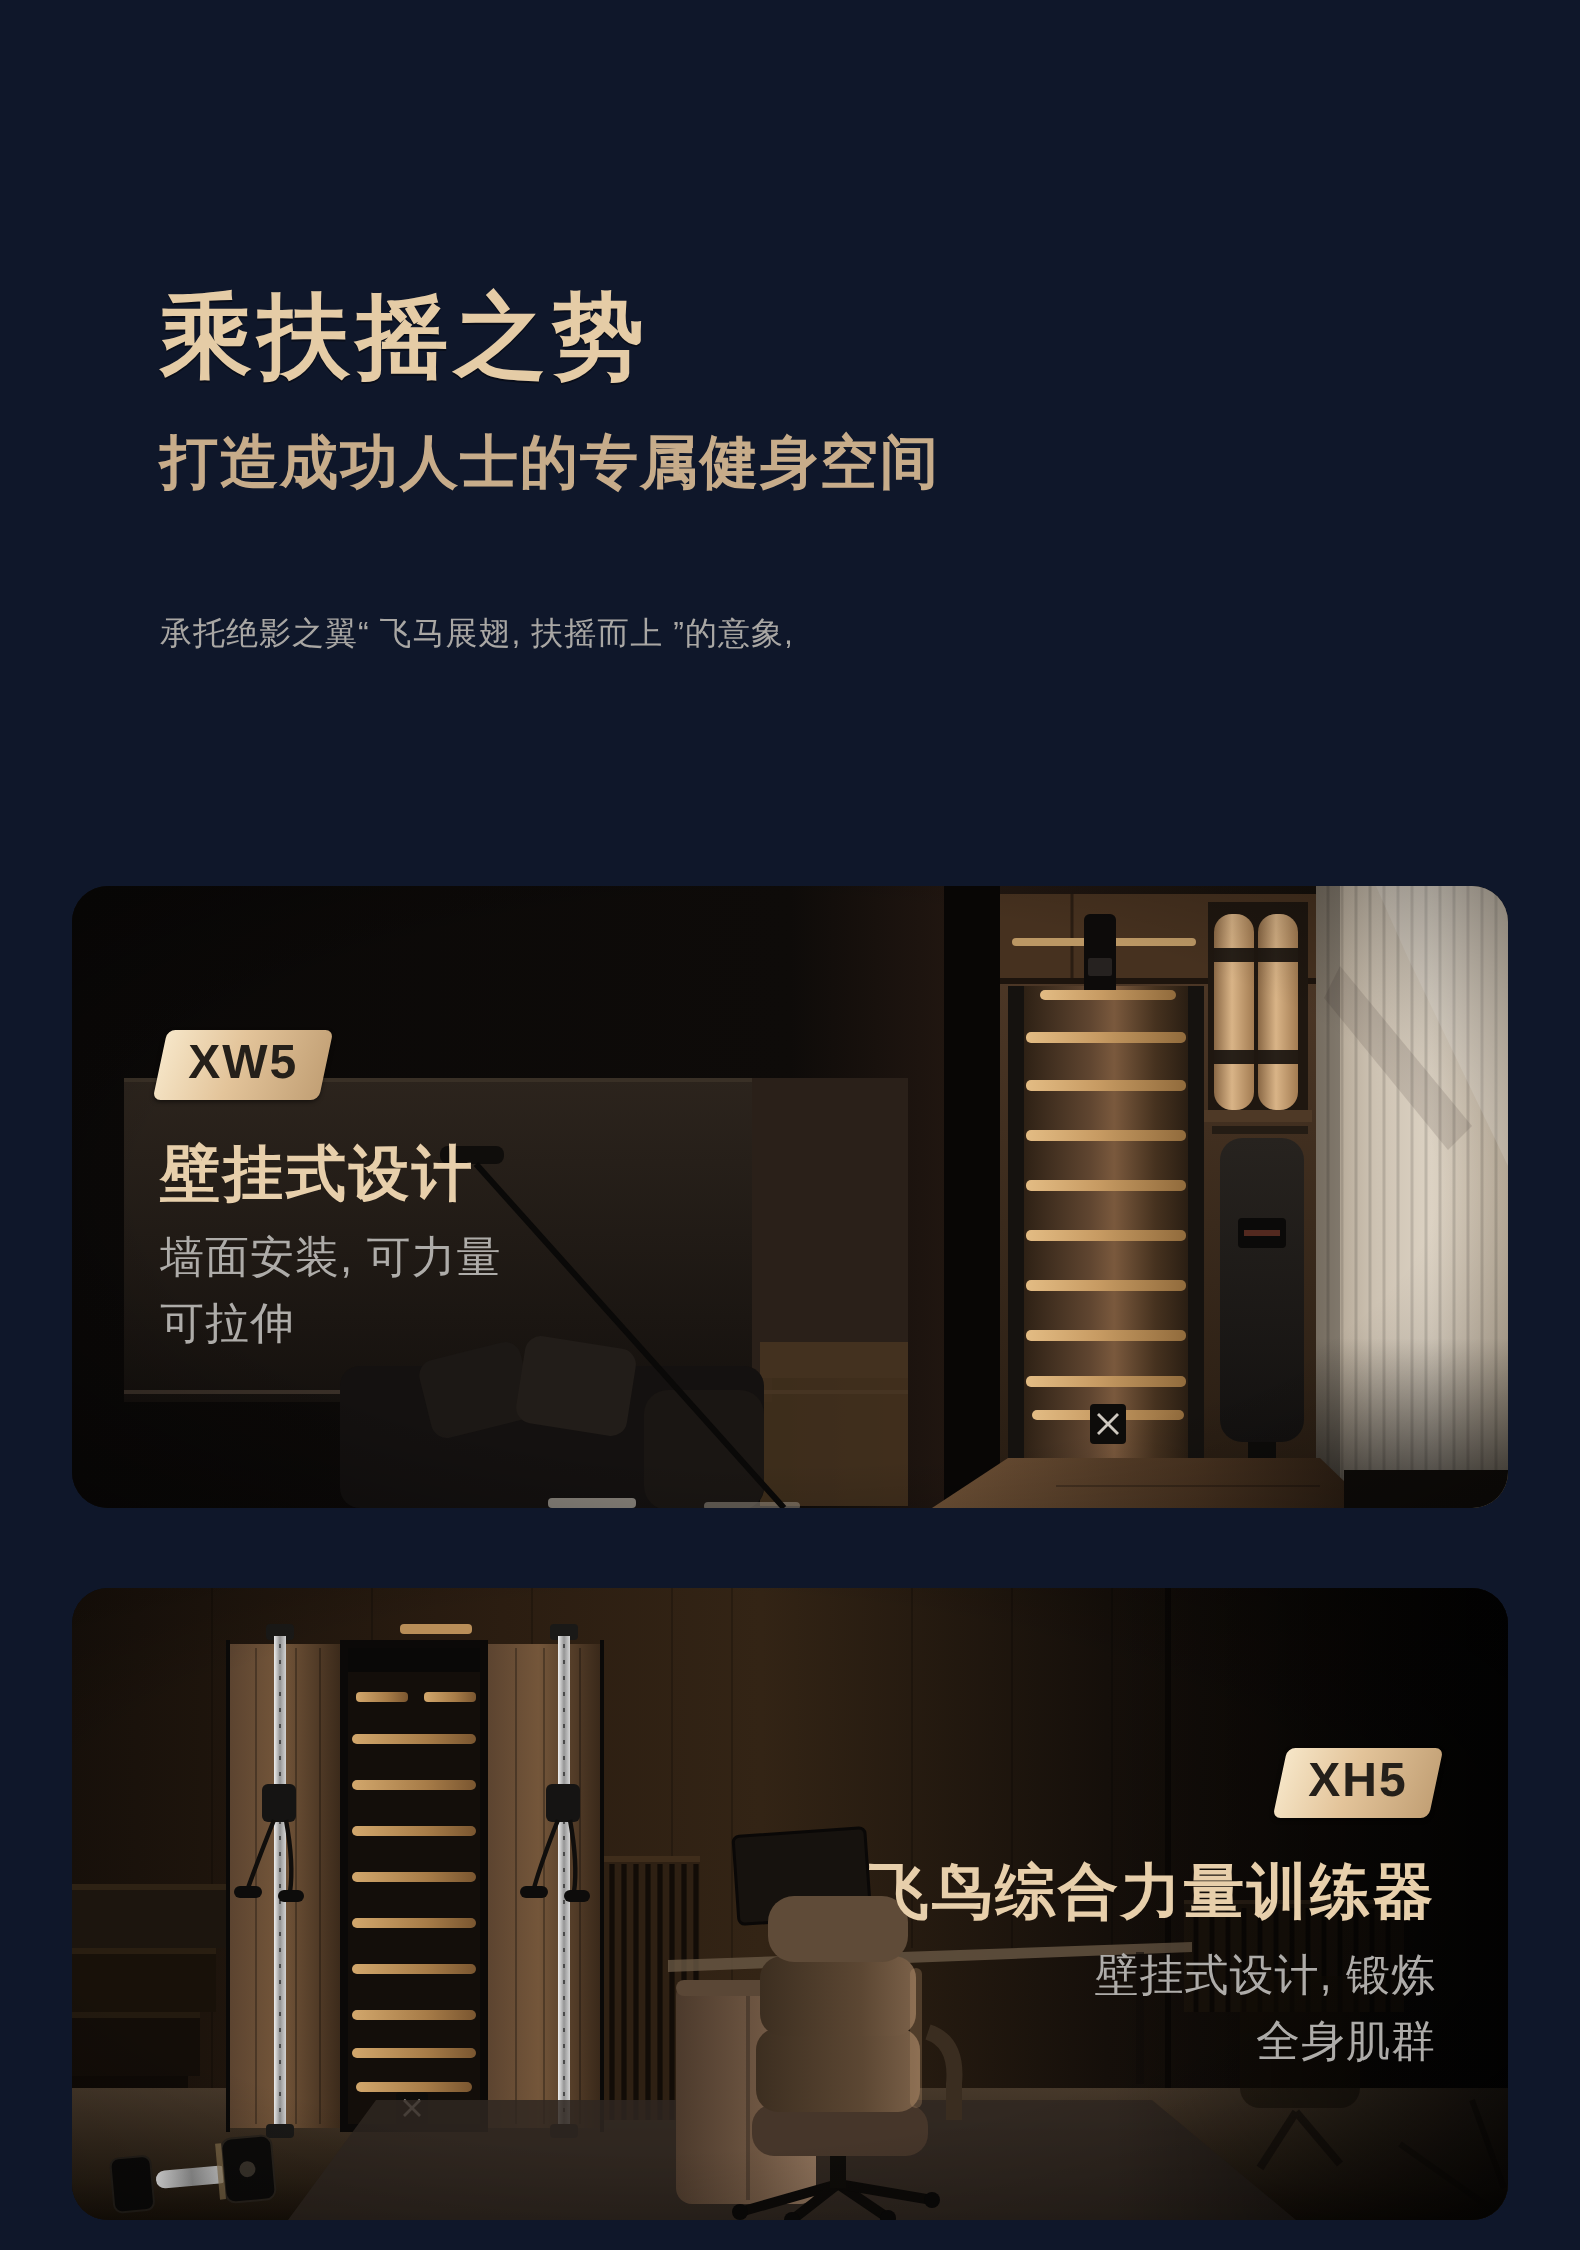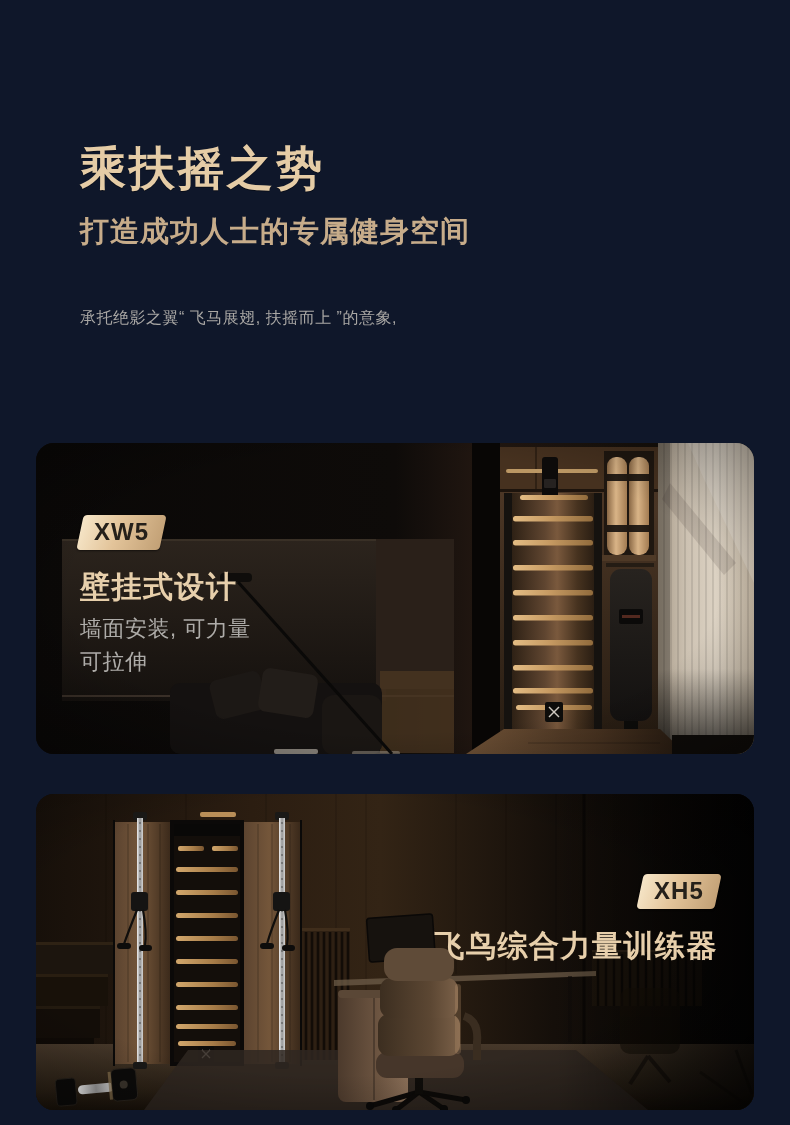--- a/index.html
+++ b/index.html
@@ -504,16 +504,20 @@
         <rect x="73" y="279" width="3" height="28" fill="#8a7350" opacity="0.7"></rect>
       </g>
 
       <rect x="520" y="0" width="198" height="316" fill="url(#g2dark)"></rect>
       <rect x="0" y="0" width="718" height="316" fill="url(#g2vig)"></rect>
     </svg>
 
     <div class="card-text">
       <span class="badge"><span class="badge-text">XH5</span></span>
       <div class="card-title">飞鸟综合力量训练器</div>
+      <div class="card-desc">
+        <span>壁挂式设计, 锻炼</span><br>
+        <span>全身肌群</span>
+      </div>
     </div>
   </section>
 
 </div>
 
 </body></html>

